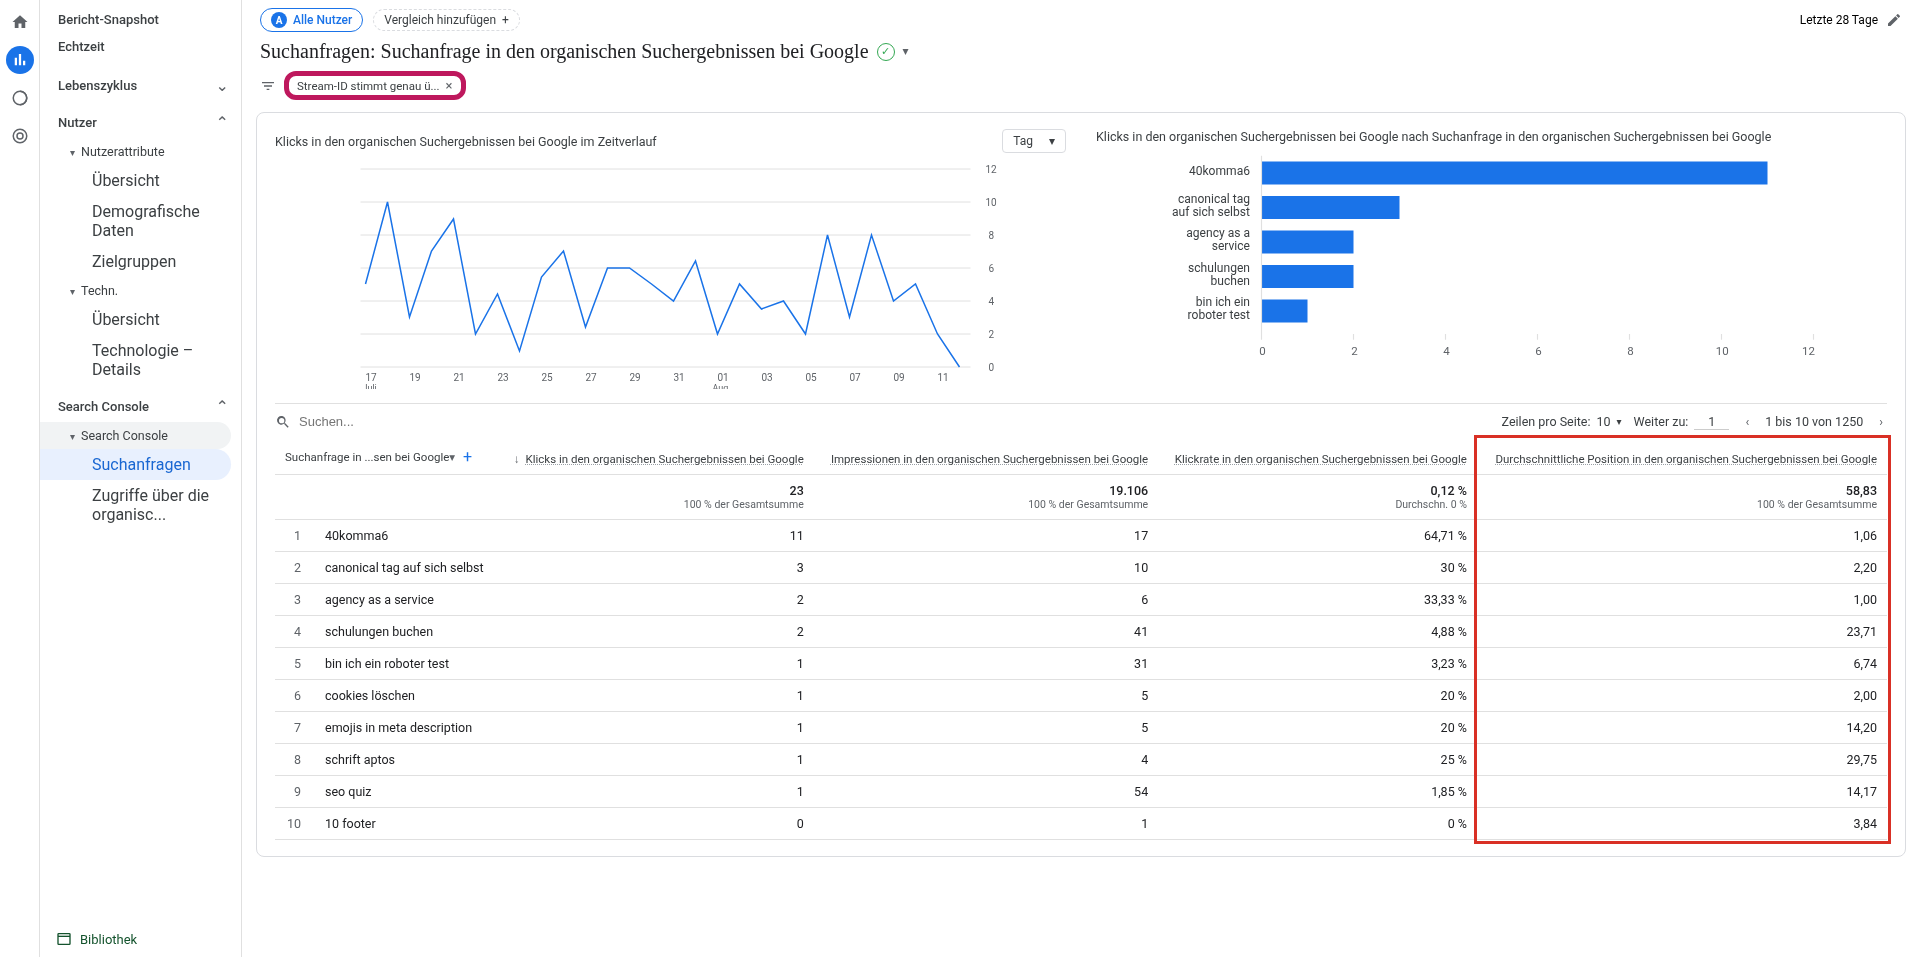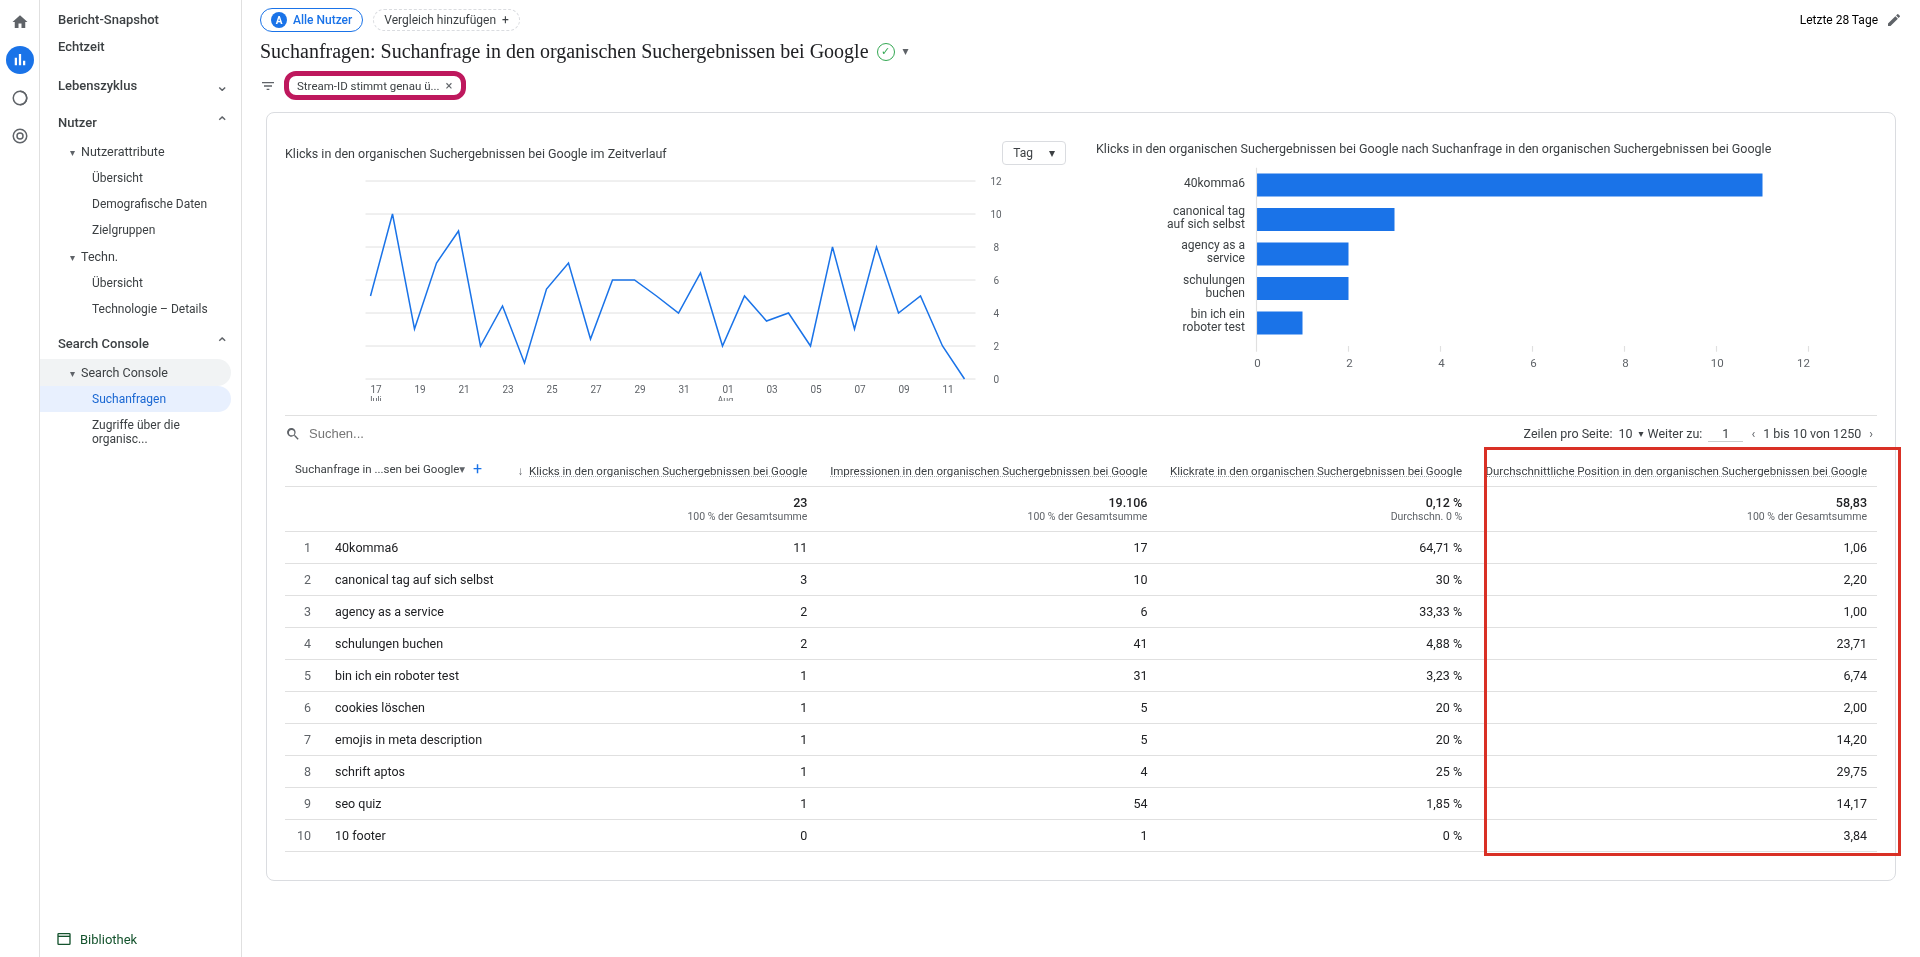--- a/index.html
+++ b/index.html
@@ -12,21 +12,21 @@
 .icon-rail .rail-icon { width: 28px; height: 28px; border-radius: 50%; display: flex; align-items: center; justify-content: center; cursor: pointer; color: #5f6368; }
 .icon-rail .rail-icon.active { background: #1a73e8; color: #fff; }
 .icon-rail svg { width: 18px; height: 18px; }
 
 
 .sidebar { width: 202px; background: #fff; border-right: 1px solid #e0e0e0; display: flex; flex-direction: column; }
 .sidebar-scroll { flex: 1; overflow-y: auto; padding-top: 6px; }
 .side-item { padding: 6px 12px 6px 18px; cursor: pointer; font-size: 13px; color: #3c4043; display: flex; align-items: center; justify-content: space-between; }
 .side-item.header { font-weight: 500; }
 .side-item.sub { padding-left: 30px; font-size: 12.5px; }
-.side-item.sub3 { padding-left: 52px; font-size: 12px; }
+.side-item.sub3 { padding-left: 52px; font-size: 16px; }
 .side-item.selected { background: #e8f0fe; color: #1967d2; border-radius: 0 16px 16px 0; margin-right: 10px; }
 .side-item.group-selected { background: #f1f3f4; border-radius: 0 16px 16px 0; margin-right: 10px; }
 .side-item .chev { font-size: 16px; color: #5f6368; }
 .side-item .caret { font-size: 10px; color: #5f6368; margin-right: 6px; }
 .sidebar-bottom { padding: 10px 16px; display: flex; align-items: center; gap: 8px; cursor: pointer; color: #14532d; font-size: 13px; }
 
 
 .main { flex: 1; display: flex; flex-direction: column; }
 .topbar { padding: 8px 18px 4px; display: flex; align-items: center; gap: 10px; }
 .chip { border: 1px solid #dadce0; border-radius: 14px; padding: 3px 10px; font-size: 12px; color: #3c4043; display: flex; align-items: center; gap: 6px; cursor: pointer; }
@@ -38,40 +38,40 @@
 .title-row { padding: 4px 18px 8px; display: flex; align-items: center; gap: 8px; font-family: Liberation Serif, serif; }
 .title-row h1 { font-size: 20px; font-weight: 400; color: #202124; }
 .verify { width: 18px; height: 18px; border-radius: 50%; border: 1px solid #34a853; color: #34a853; display: flex; align-items: center; justify-content: center; font-size: 11px; }
 
 .filter-row { padding: 0 18px 12px; display: flex; align-items: center; gap: 8px; }
 .filter-icon { color: #5f6368; }
 .filter-chip { border: 5px solid #be185d; border-radius: 12px; padding: 2px 8px; font-size: 11.5px; color: #3c4043; display: flex; align-items: center; gap: 6px; }
 .filter-chip .close { cursor: pointer; color: #5f6368; font-size: 13px; }
 
 
-.content-card { margin: 0 24px; border: 1px solid #dadce0; border-radius: 8px; padding: 28px 18px; }
+.content-card { margin: 0 14px; border: 1px solid #dadce0; border-radius: 8px; padding: 16px 18px; }
 .charts-row { display: flex; gap: 30px; }
 .chart-left { flex: 1 1 48%; }
 .chart-right { flex: 1 1 48%; }
 .chart-header-row { display: flex; align-items: center; justify-content: space-between; margin-bottom: 6px; }
 .chart-title { font-size: 12.5px; color: #3c4043; }
 .selector { border: 1px solid #dadce0; border-radius: 4px; padding: 4px 10px; font-size: 12px; color: #3c4043; display: flex; align-items: center; gap: 16px; cursor: pointer; }
 .chart-area { height: 230px; position: relative; }
 svg.linechart, svg.barchart { width: 100%; height: 100%; }
 .axis-label { font-size: 10px; fill: #5f6368; }
 .gridline { stroke: #e0e0e0; stroke-width: 1; }
 .dataline { stroke: #1a73e8; stroke-width: 1.5; fill: none; }
 .bar { fill: #1a73e8; }
 .bar-label { font-size: 10.5px; fill: #3c4043; }
 
 
 .table-toolbar { display: flex; align-items: center; padding: 8px 0; border-top: 1px solid #e0e0e0; margin-top: 14px; }
 .search-box { display: flex; align-items: center; gap: 8px; color: #5f6368; flex: 1; }
 .search-box input { border: none; outline: none; font-size: 13px; flex: 1; }
-.toolbar-right { display: flex; align-items: center; gap: 4px; font-size: 12.5px; color: #3c4043; }
+.toolbar-right { display: flex; align-items: center; gap: 12px; font-size: 12.5px; color: #3c4043; }
 .toolbar-right .pgsel { display: flex; align-items: center; gap: 6px; }
 .toolbar-right .nav-ic { cursor: pointer; color: #5f6368; padding: 2px 4px; }
 
 table.data { width: 100%; border-collapse: collapse; font-size: 12.5px; }
 table.data th, table.data td { padding: 8px 10px; text-align: right; border-bottom: 1px solid #e0e0e0; }
 table.data th { vertical-align: bottom; font-weight: 400; color: #3c4043; font-size: 11.5px; }
 table.data th.left, table.data td.left { text-align: left; }
 table.data th .underlined { text-decoration: underline dotted #9aa0a6; }
 table.data td.idx { text-align: right; width: 40px; color: #5f6368; padding-right: 14px; }
 table.data tr.totals td { font-weight: 500; }

